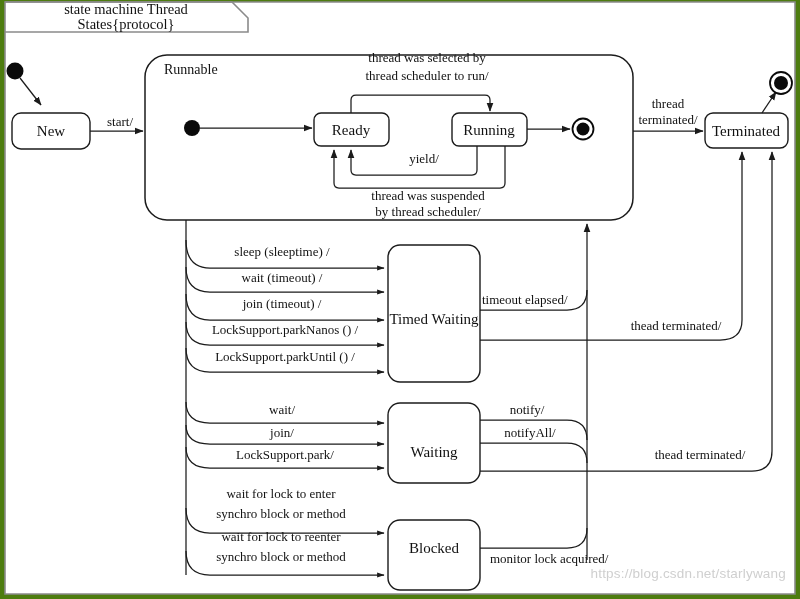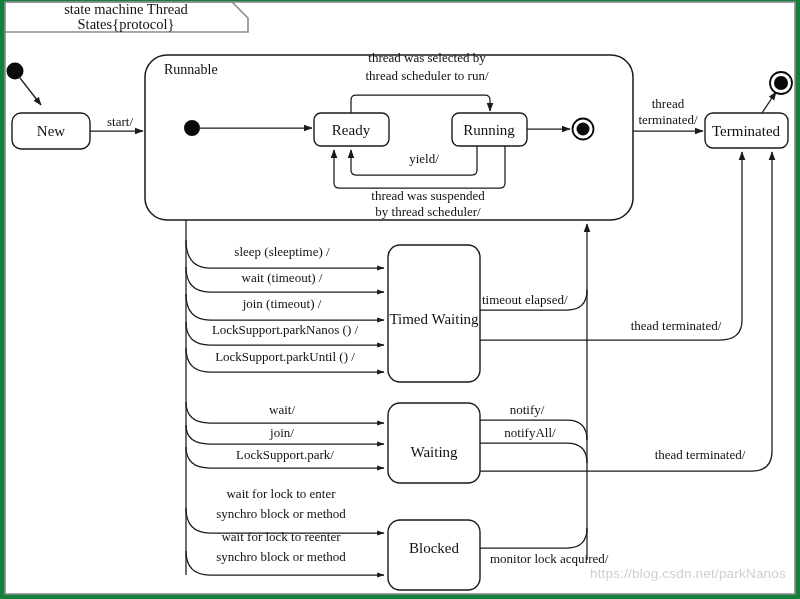--- a/index.html
+++ b/index.html
@@ -2,21 +2,21 @@
 <html><head>
 <meta charset="utf-8">
 <title>Thread States State Machine</title>
 <style>
   html,body{margin:0;padding:0;background:#ffffff;}
   body{
     width:800px;height:599px;overflow:hidden;
     font-family:"Liberation Serif",serif;
     color:#111;
   }
-  #diagram-root{position:relative;width:800px;height:599px;background:#15803d;}
+  #diagram-root{position:relative;width:800px;height:599px;background:#4d7c0f;}
   svg#uml{display:block;width:800px;height:599px;}
 
   .frame-line{fill:none;stroke:#8a8a8a;stroke-width:1.6;}
   .frame-fill{fill:#ffffff;}
 
   .edge{fill:none;stroke:#1b1b1b;stroke-width:1.25;stroke-linecap:butt;stroke-linejoin:round;}
 
   .state-box{fill:#ffffff;stroke:#1b1b1b;stroke-width:1.4;}
   .composite-box{fill:#ffffff;stroke:#1b1b1b;stroke-width:1.5;}
 
@@ -186,14 +186,14 @@
     <text class="t-label" x="281" y="518">synchro block or method</text>
 
     <path class="edge" d="M 186 551 Q 186 575 210 575 L 384 575" marker-end="url(#arrow-sm)"></path>
     <text class="t-label" x="281" y="541">wait for lock to reenter</text>
     <text class="t-label" x="281" y="561">synchro block or method</text>
 
     <path class="edge" d="M 480 548 L 567 548 Q 587 548 587 528"></path>
     <text class="t-label-l" x="490" y="563">monitor lock acquired/</text>
   </svg>
 
-  <div class="watermark">https://blog.csdn.net/parkNanos</div>
+  <div class="watermark">https://blog.csdn.net/starlywang</div>
 </div>
 
 </body></html>

